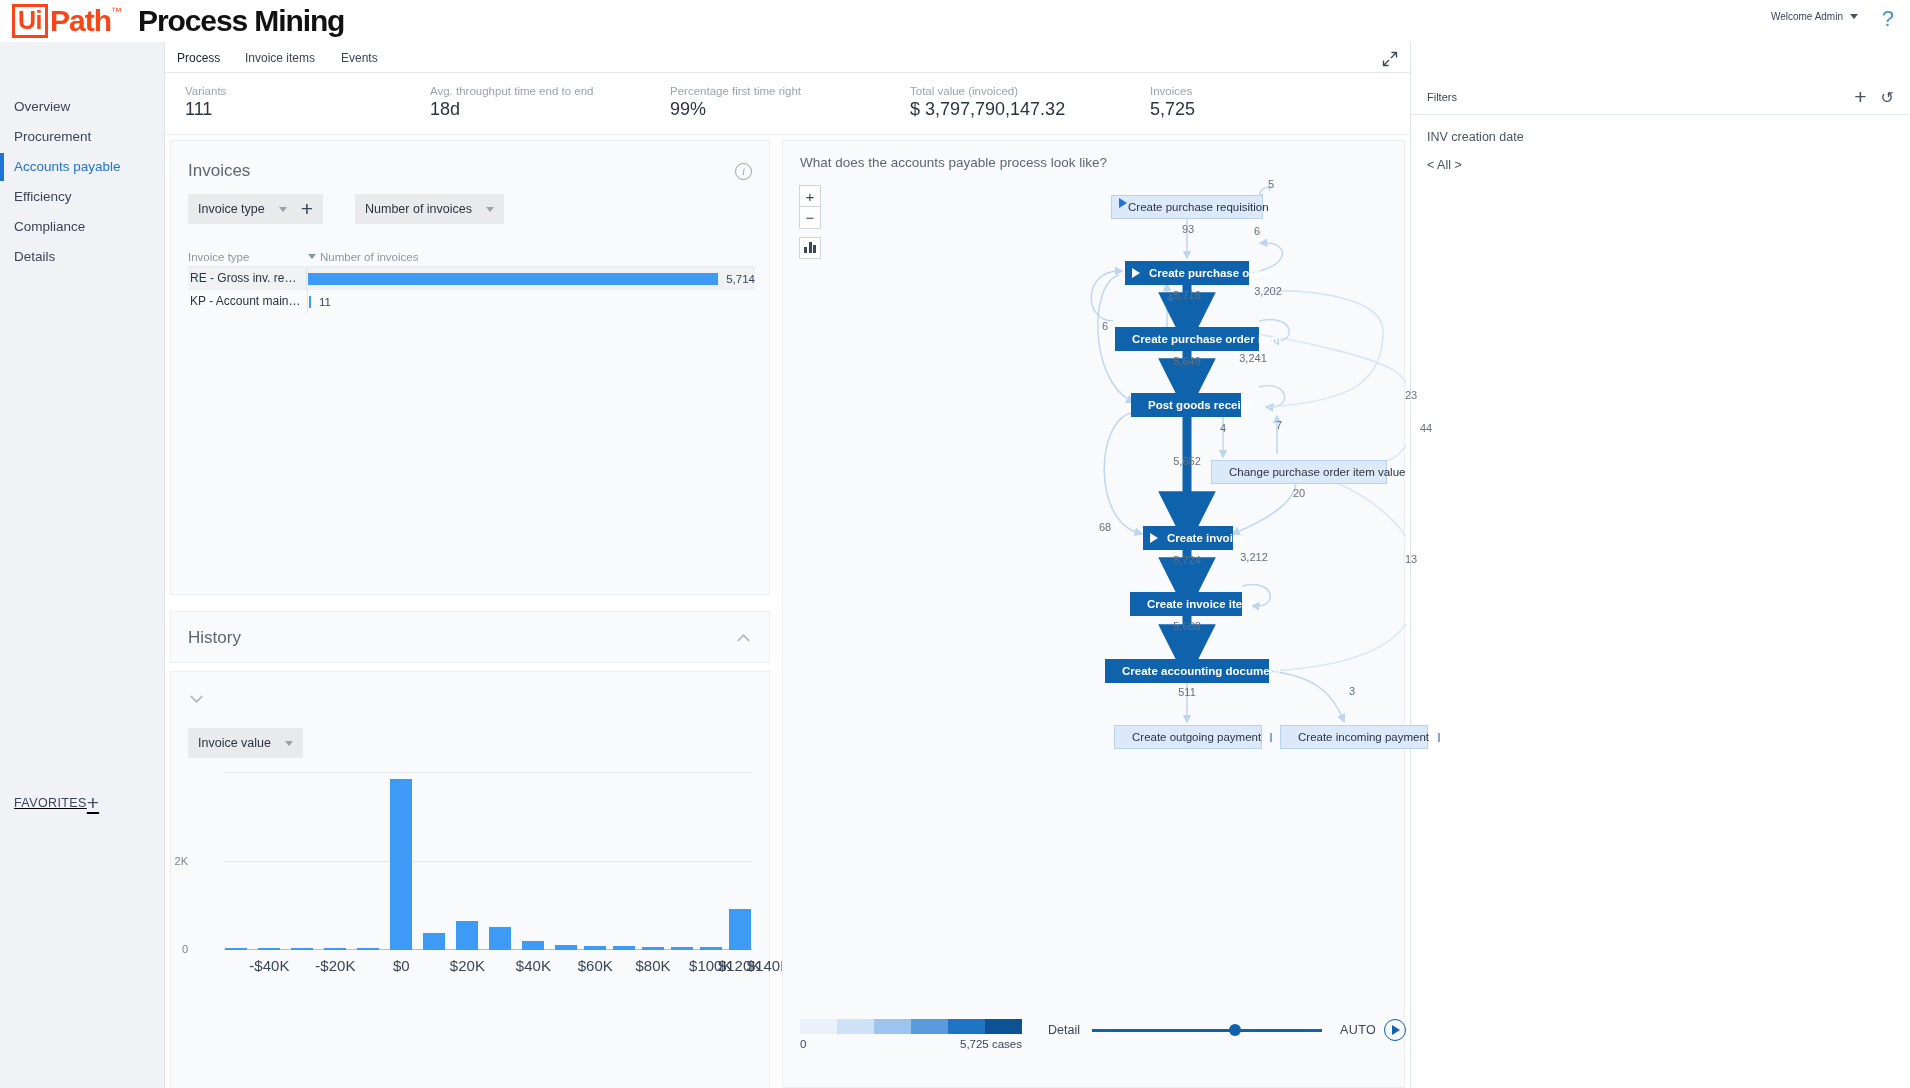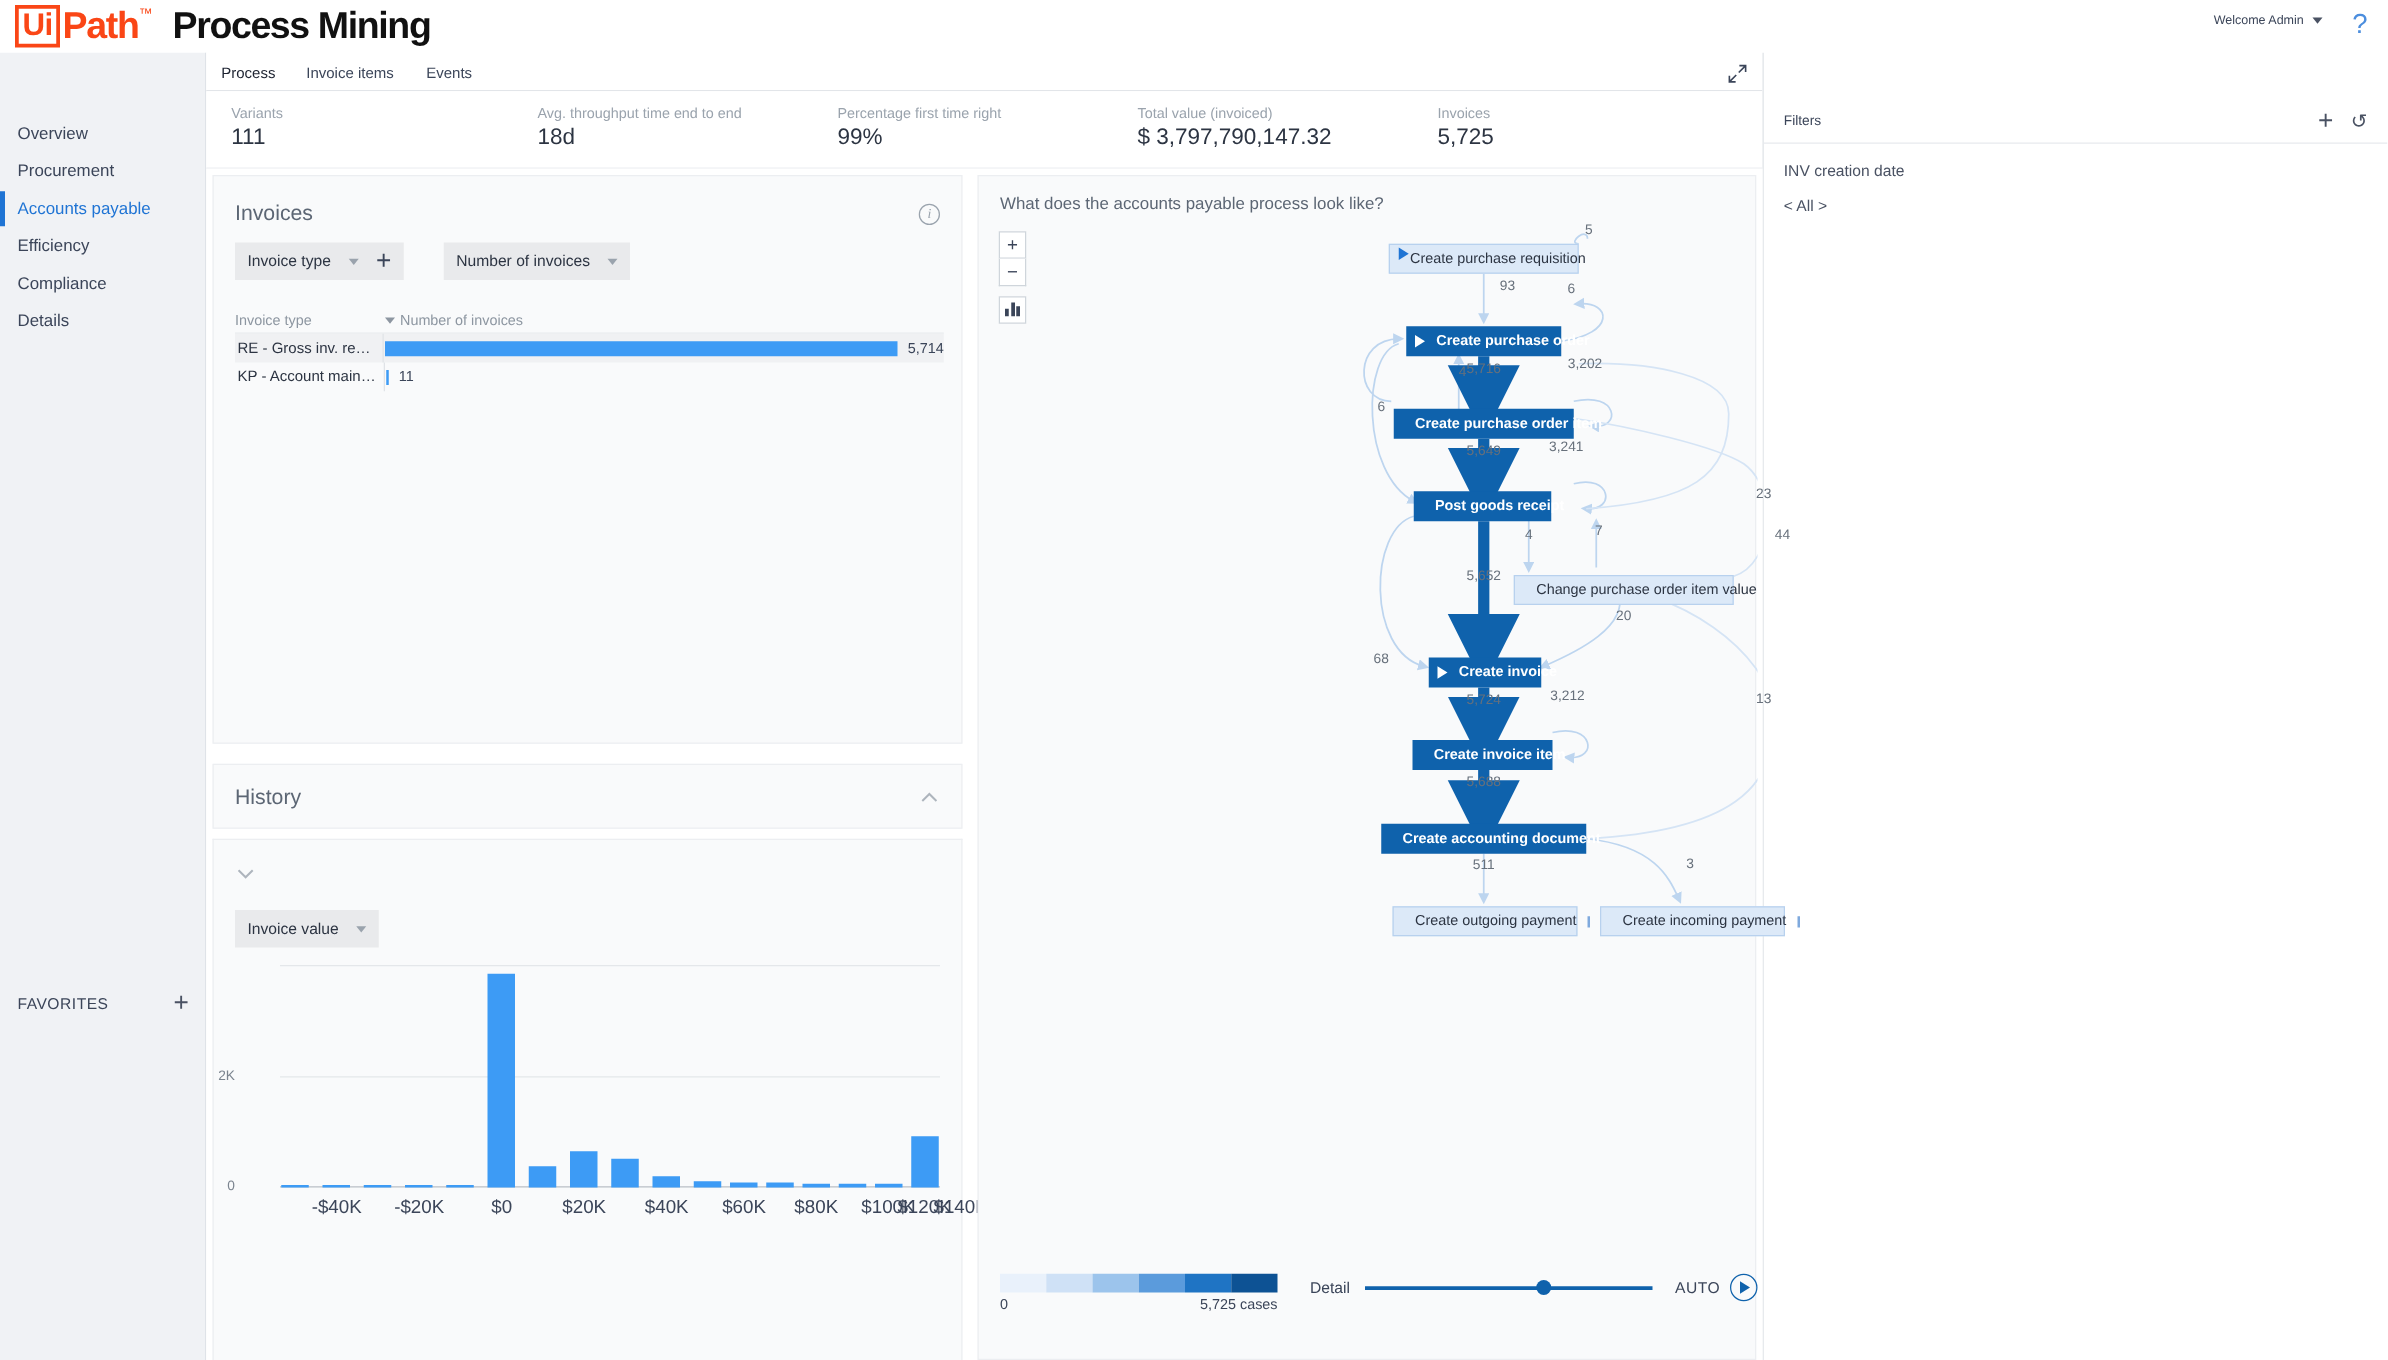--- a/index.html
+++ b/index.html
@@ -56,22 +56,22 @@
   }
   .nav-item:first-child { margin-top: 50px; }
   .nav-item + .nav-item { margin-top: 0; }
   .nav-item.active { color: #1f74d4; }
   .nav-item.active::before {
     content: ""; position: absolute; left: 0; top: 1px;
     width: 3.5px; height: 28px; background: #1f74d4;
   }
   #favorites {
     position: absolute; left: 0; bottom: 270px; width: 165px;
-    display: flex; align-items: center; justify-content: space-between;
-    padding: 0 14px; height: 30px;
+    display: flex; align-items: center; 
+    padding: 0 14px; height: 30px; text-decoration: underline;
   }
   #fav-label { font-size: 12.5px; letter-spacing: .4px; color: #3b4559; }
   .plus-ico { font-size: 21px; color: #4a5263; line-height: 18px; cursor: pointer; font-weight: 300; }
 
   
   #tabsrow {
     position: absolute; left: 165px; top: 42px; width: 1245px; height: 31px;
     background: #fff; border-bottom: 1px solid #e2e5e9;
   }
   .tab {
@@ -564,21 +564,21 @@
             <span class="ntext">Create outgoing payment</span>
             <span class="endico"></span>
           </div>
           <div class="node light" style="left: 497px; top: 554px; width: 148px; height: 24px; padding-left: 8px;">
             <span class="ntext">Create incoming payment</span>
             <span class="endico"></span>
           </div>
         </div>
       <div id="gelabels">
           <div class="elabel" style="left: 488px; top: 13px;">5</div>
-          <div class="elabel" style="left: 423px; top: 58px;">93</div>
+          <div class="elabel" style="left: 405px; top: 58px;">93</div>
           <div class="elabel" style="left: 474px; top: 60px;">6</div>
           <div class="elabel" style="left: 404px; top: 124px;">5,716</div>
           <div class="elabel" style="left: 485px; top: 120px;">3,202</div>
           <div class="elabel" style="left: 387px; top: 127px;">4</div>
           <div class="elabel" style="left: 322px; top: 155px;">6</div>
           <div class="elabel" style="left: 404px; top: 190px;">5,649</div>
           <div class="elabel" style="left: 470px; top: 187px;">3,241</div>
           <div class="elabel" style="left: 628px; top: 224px;">23</div>
           <div class="elabel" style="left: 440px; top: 257px;">4</div>
           <div class="elabel" style="left: 496px; top: 254px;">7</div>

